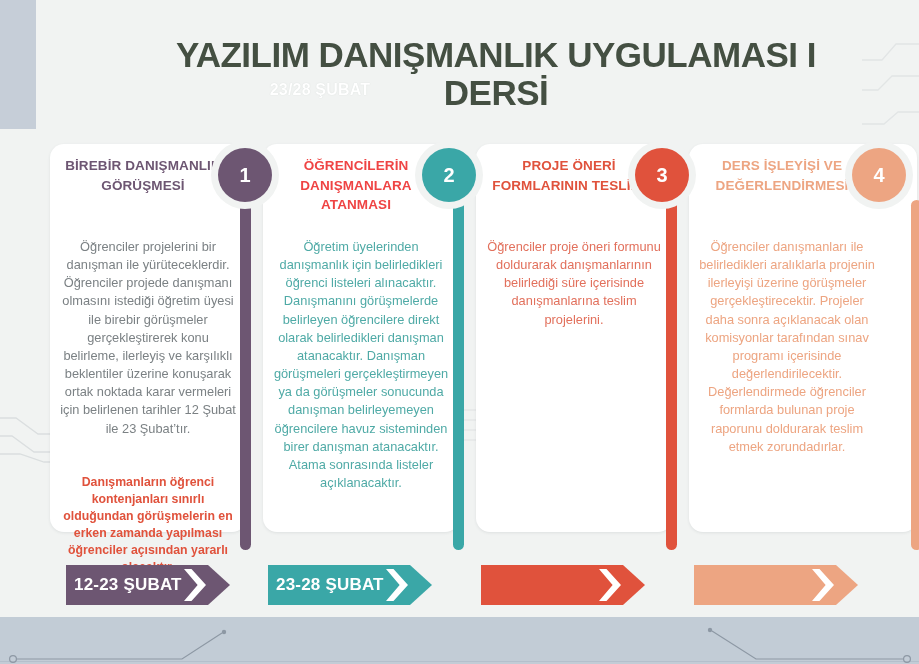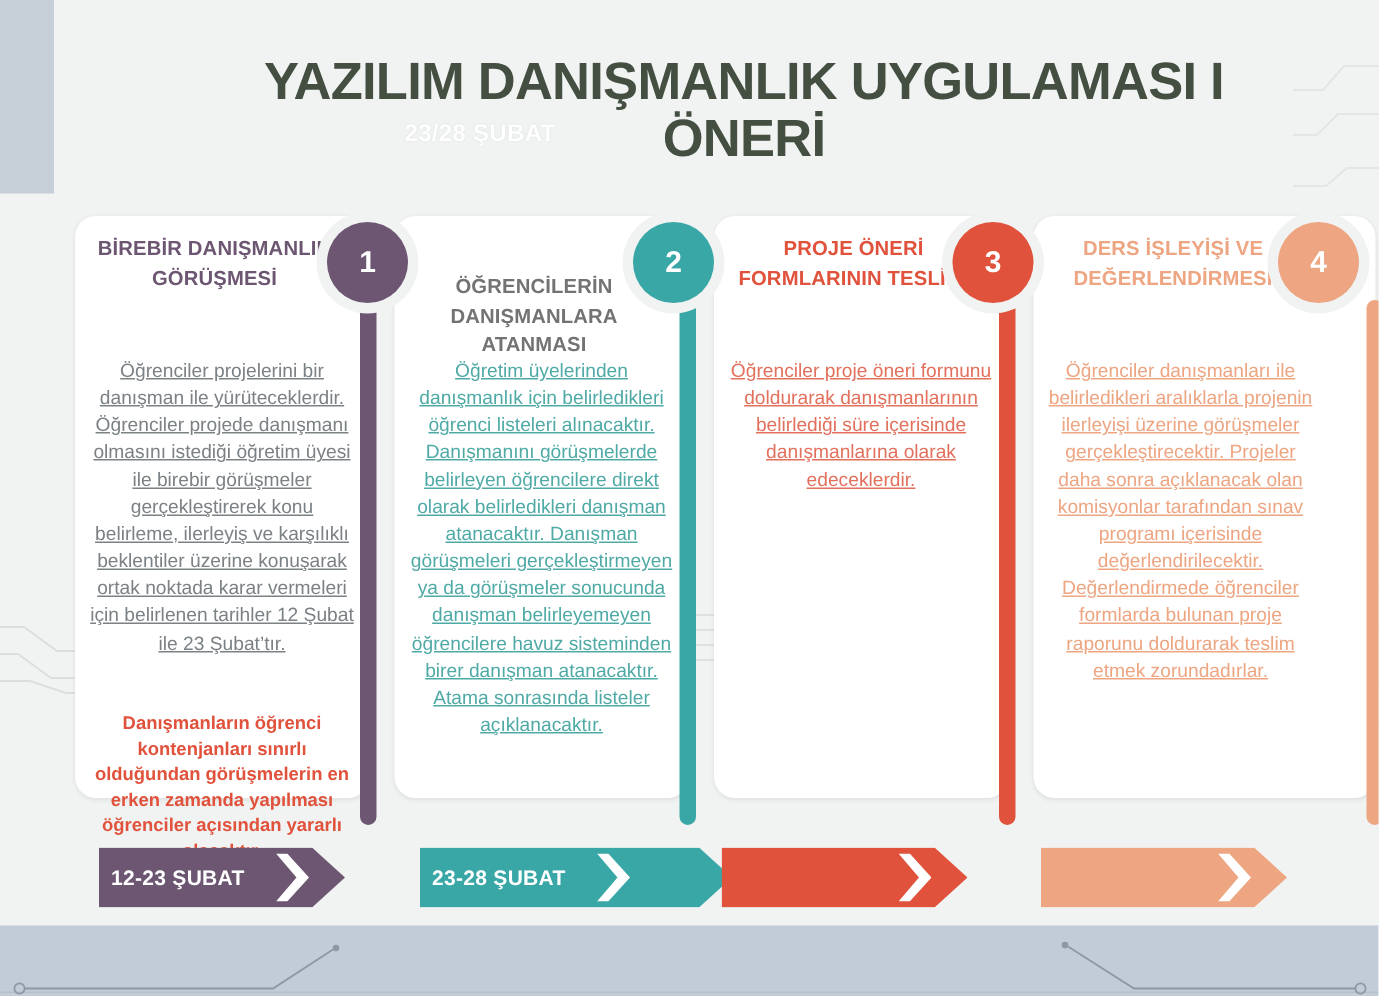--- a/index.html
+++ b/index.html
@@ -39,21 +39,21 @@
   }
   .card .railbar{
     position:absolute;right:-5px;top:56px;width:11px;height:350px;border-radius:6px;
   }
   .card .chead{
     position:absolute;left:8px;top:12px;width:170px;text-align:center;
     font-weight:bold;font-size:13.5px;line-height:1.45;letter-spacing:.1px;
   }
   .card .cbody{
     position:absolute;left:10px;width:176px;text-align:center;
-    font-size:12.8px;line-height:1.42;text-decoration:underline;
+    font-size:12.8px;line-height:1.42;
   }
   .card .cnote{
     position:absolute;left:10px;width:176px;text-align:center;
     font-size:12.3px;line-height:1.38;font-weight:bold;color:#e0523c;
   }
   .bubble{
     position:absolute;top:148px;width:54px;height:54px;border-radius:50%;
     color:#fff;font-weight:bold;font-size:20px;
     display:flex;align-items:center;justify-content:center;
     box-shadow:0 0 0 7px #f1f3f2;
@@ -66,21 +66,21 @@
     position:absolute;left:0;top:0;height:40px;width:100%;
     clip-path:polygon(0 0, calc(100% - 22px) 0, 100% 50%, calc(100% - 22px) 100%, 0 100%);
   }
   .ribbon .chev{
     position:absolute;top:0;height:40px;width:22px;
     background:#ffffff;
     clip-path:polygon(0 10%, 34% 10%, 100% 50%, 34% 90%, 0 90%, 62% 50%);
   }
   .ribbon .rlabel{
     position:absolute;left:8px;top:0;height:40px;display:flex;align-items:center;
-    color:#ffffff;font-weight:bold;font-size:14px;letter-spacing:.2px;
+    color:#ffffff;font-weight:bold;font-size:17px;letter-spacing:.2px;
   }
 </style>
 </head>
 <body>
 
 <div id="stage">
 
   <div class="left-strip"></div>
 
   <svg class="circuit" style="left:-6px;top:400px;width:120px;height:80px;" viewBox="0 0 120 80">
@@ -149,21 +149,21 @@
     <g fill="none" stroke="#d6dadc" stroke-width="1.3">
       <path d="M60 14 L34 14 L20 30 L0 30"></path>
       <path d="M60 46 L30 46 L16 60 L0 60"></path>
       <path d="M60 82 L36 82 L22 94 L0 94"></path>
     </g>
   </svg>
 
   <div class="header">
     <div class="title">
       <span>YAZILIM DANIŞMANLIK UYGULAMASI I</span>
-      <span class="l2">ÖNERİ</span>
+      <span class="l2">DERSİ</span>
     </div>
     <div class="subtitle">23/28 ŞUBAT</div>
   </div>
 
   <div class="card" style="left:50px;">
     <div class="railbar" style="background:#6d5672;"></div>
     <div class="chead" style="color:#6d5672;">BİREBİR DANIŞMANLIK GÖRÜŞMESİ</div>
     <div class="cbody" style="top:94px;color:#7b8184;">Öğrenciler projelerini bir danışman ile yürüteceklerdir. Öğrenciler projede danışmanı olmasını istediği öğretim üyesi ile birebir görüşmeler gerçekleştirerek konu belirleme, ilerleyiş ve karşılıklı beklentiler üzerine konuşarak ortak noktada karar vermeleri için belirlenen tarihler 12 Şubat ile 23 Şubat’tır.</div>
     <div class="cnote" style="top:330px;">Danışmanların  öğrenci kontenjanları sınırlı olduğundan görüşmelerin en erken zamanda yapılması öğrenciler açısından yararlı olacaktır.</div>
   </div>
@@ -171,37 +171,37 @@
     <span>1</span>
   </div>
   <div class="ribbon" style="left:66px;top:565px;width:164px;">
     <div class="body" style="background:#6d5672;"></div>
     <div class="chev" style="left:118px;"></div>
     <div class="rlabel">12-23 ŞUBAT</div>
   </div>
 
   <div class="card" style="left:263px;">
     <div class="railbar" style="background:#3aa7a7;"></div>
-    <div class="chead" style="color:#737373;margin-top:25px;">ÖĞRENCİLERİN DANIŞMANLARA ATANMASI</div>
+    <div class="chead" style="color:#ef4444;">ÖĞRENCİLERİN DANIŞMANLARA ATANMASI</div>
     <div class="cbody" style="top:94px;color:#4faaa6;">Öğretim üyelerinden danışmanlık için belirledikleri öğrenci listeleri alınacaktır. Danışmanını görüşmelerde belirleyen öğrencilere direkt olarak belirledikleri danışman atanacaktır. Danışman görüşmeleri gerçekleştirmeyen ya da görüşmeler sonucunda danışman belirleyemeyen öğrencilere havuz sisteminden birer danışman atanacaktır. Atama sonrasında listeler açıklanacaktır.</div>
     <div class="cnote" style="top:400px;"></div>
   </div>
   <div class="bubble" style="left:422px;background:#3aa7a7;">
     <span>2</span>
   </div>
-  <div class="ribbon" style="left:280px;top:565px;width:164px;padding-left:44px;">
+  <div class="ribbon" style="left:268px;top:565px;width:164px;">
     <div class="body" style="background:#3aa7a7;"></div>
     <div class="chev" style="left:118px;"></div>
     <div class="rlabel">23-28 ŞUBAT</div>
   </div>
 
   <div class="card" style="left:476px;">
     <div class="railbar" style="background:#e0523c;"></div>
     <div class="chead" style="color:#e0523c;">PROJE  ÖNERİ FORMLARININ TESLİMİ</div>
-    <div class="cbody" style="top:94px;color:#e2705c;">Öğrenciler proje öneri formunu doldurarak danışmanlarının belirlediği süre içerisinde danışmanlarına olarak edeceklerdir.</div>
+    <div class="cbody" style="top:94px;color:#e2705c;">Öğrenciler proje öneri formunu doldurarak danışmanlarının belirlediği süre içerisinde danışmanlarına teslim projelerini.</div>
     <div class="cnote" style="top:400px;"></div>
   </div>
   <div class="bubble" style="left:635px;background:#e0523c;">
     <span>3</span>
   </div>
   <div class="ribbon" style="left:481px;top:565px;width:164px;">
     <div class="body" style="background:#e0523c;"></div>
     <div class="chev" style="left:118px;"></div>
     <div class="rlabel"></div>
   </div>

